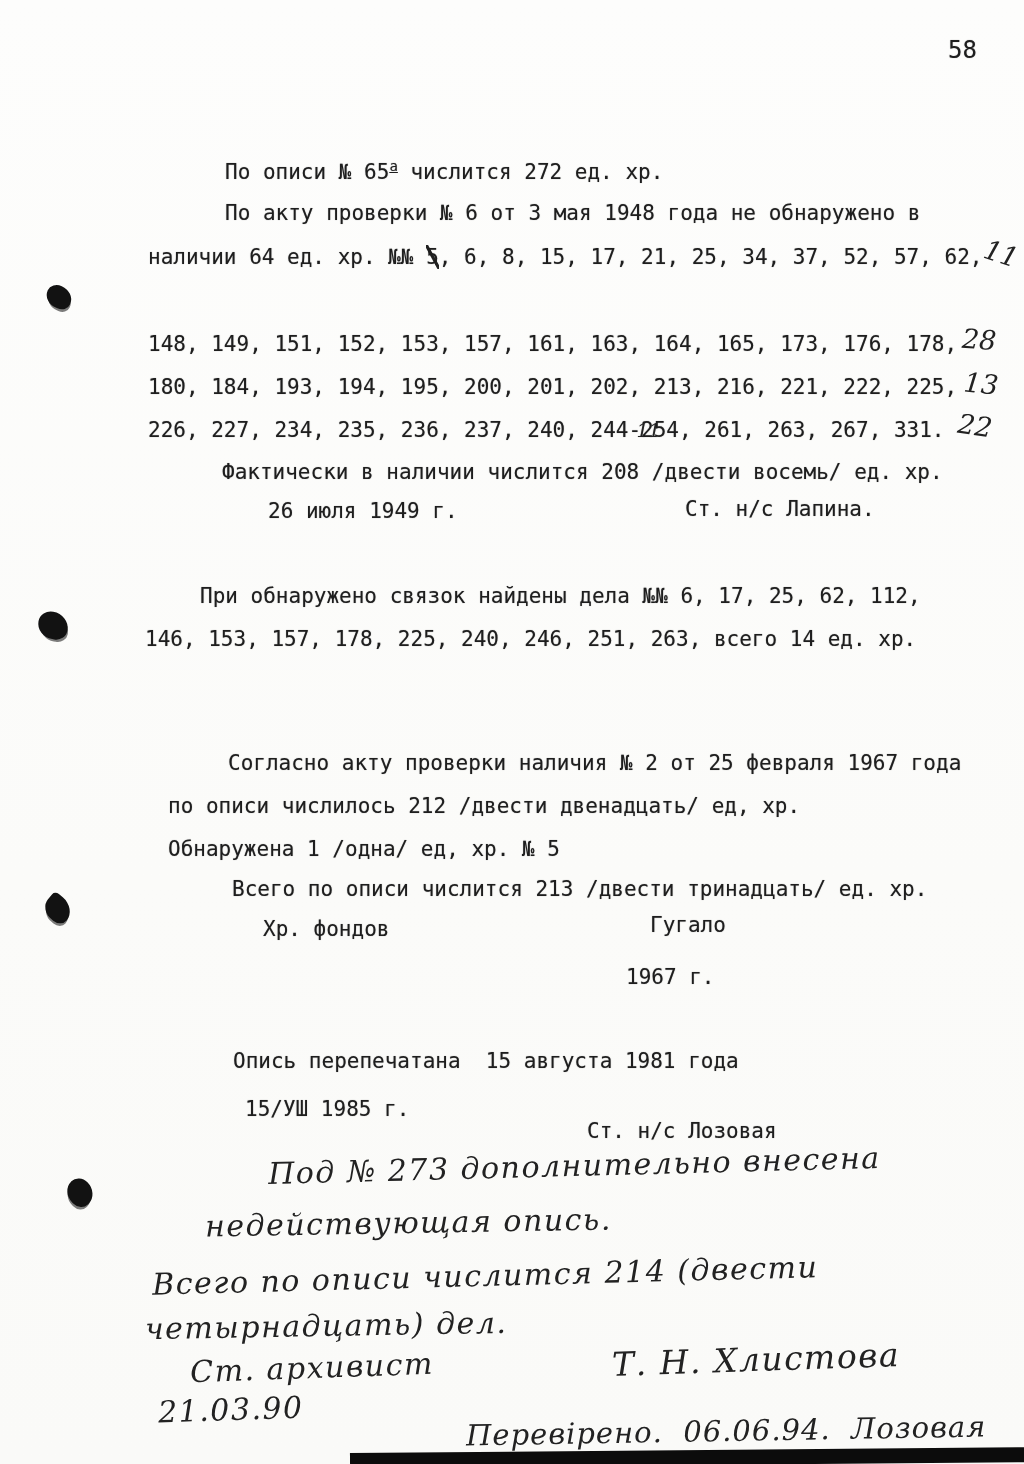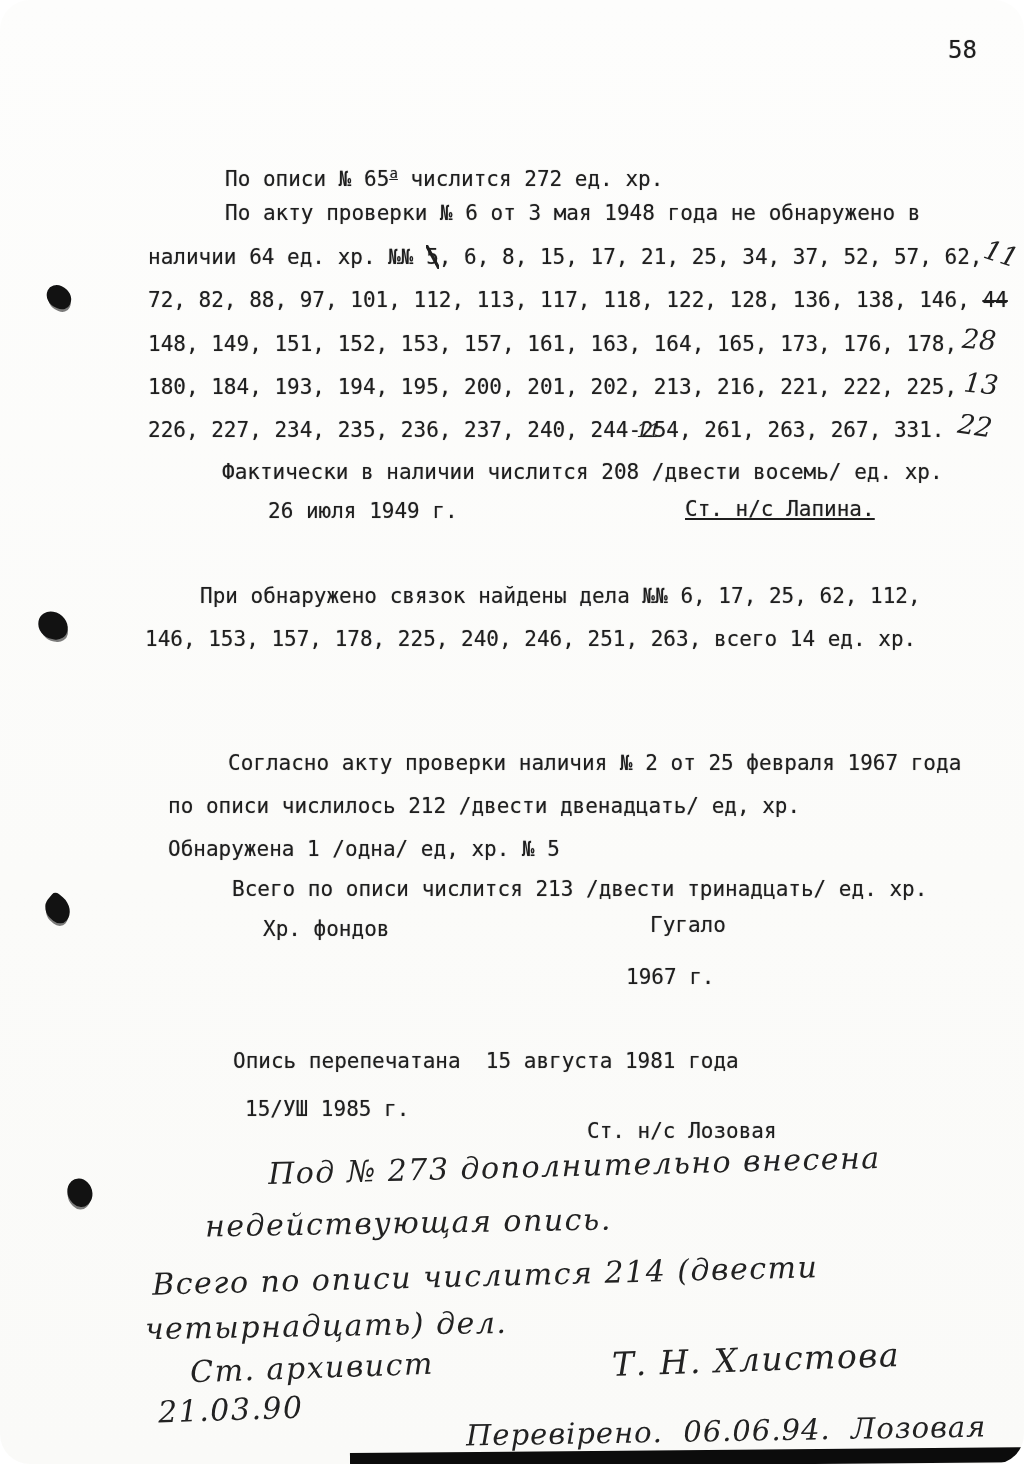--- a/index.html
+++ b/index.html
@@ -5,21 +5,20 @@
   * { margin: 0; padding: 0; box-sizing: border-box; }
   html, body { background: #ffffff; }
   .page {
     position: relative;
     width: 1024px;
     height: 1464px;
     background: linear-gradient(180deg, #fdfdfc 0%, #fbfbf9 60%, #fafaf8 100%);
     overflow: hidden;
     font-family: "DejaVu Sans Mono", "Liberation Mono", monospace;
     color: #1e1e1e;
-    border-radius: 30px;
   }
   .t {
     position: absolute;
     font-size: 21px;
     white-space: pre;
     letter-spacing: 0;
     text-shadow: 0 0 1px rgba(20,20,20,.45);
   }
   .t sup { font-size: 14px; text-decoration: underline; }
   .struck-slash {
@@ -57,42 +56,41 @@
     transform: rotate(-0.5deg);
   }
 </style>
 </head>
 <body>
 
 <div class="page">
 
   <div class="t" style="left:948px; top:36px; font-size:24px;">58</div>
 
-  <div class="t" style="left:225px; top:158px;margin-top:7px;"><span>По описи № 65</span><sup>а</sup><span> числится 272 ед. хр.</span></div>
+  <div class="t" style="left:225px; top:158px;"><span>По описи № 65</span><sup>а</sup><span> числится 272 ед. хр.</span></div>
 
   <div class="t" style="left:225px; top:201px;">По акту проверки № 6 от 3 мая 1948 года не обнаружено в</div>
 
   <div class="t" style="left:148px; top:245px;"><span>наличии 64 ед. хр. №№ </span><span class="struck-slash">5</span><span>, 6, 8, 15, 17, 21, 25, 34, 37, 52, 57, 62,</span></div>
   <div class="hw hw-num" style="left:984px; top:238px; transform:rotate(18deg);">11</div>
 
-  <div class="t" style="left:148px; top:288px;"><span>72, 82, 88, 97, 101, 112, 113, 117, 118, 122, 128, 136, 138, 146, </span><span class="struck-line">44</span></div>
 
   <div class="t" style="left:148px; top:332px;">148, 149, 151, 152, 153, 157, 161, 163, 164, 165, 173, 176, 178,</div>
   <div class="hw hw-num" style="left:962px; top:324px; transform:rotate(4deg);">28</div>
 
   <div class="t" style="left:148px; top:375px;">180, 184, 193, 194, 195, 200, 201, 202, 213, 216, 221, 222, 225,</div>
   <div class="hw hw-num" style="left:964px; top:368px; transform:rotate(6deg);">13</div>
 
   <div class="t" style="left:148px; top:418px;"><span>226, 227, 234, 235, 236, 237, 240, 244</span><span class="anchor"><span class="hw-insert">11</span></span><span>-254, 261, 263, 267, 331.</span></div>
   <div class="hw hw-num" style="left:958px; top:410px; transform:rotate(8deg);">22</div>
 
   <div class="t" style="left:222px; top:460px;">Фактически в наличии числится 208 /двести восемь/ ед. хр.</div>
 
   <div class="t" style="left:268px; top:499px;">26 июля 1949 г.</div>
-  <div class="t" style="left:685px; top:497px;text-decoration:underline;">Ст. н/с Лапина.</div>
+  <div class="t" style="left:685px; top:497px;">Ст. н/с Лапина.</div>
 
   <div class="t" style="left:200px; top:584px;">При обнаружено связок найдены дела №№ 6, 17, 25, 62, 112,</div>
   <div class="t" style="left:145px; top:627px;text-align:right;">146, 153, 157, 178, 225, 240, 246, 251, 263, всего 14 ед. хр.</div>
 
   <div class="t" style="left:228px; top:751px;">Согласно акту проверки наличия № 2 от 25 февраля 1967 года</div>
   <div class="t" style="left:168px; top:794px;">по описи числилось 212 /двести двенадцать/ ед, хр.</div>
   <div class="t" style="left:168px; top:837px;">Обнаружена 1 /одна/ ед, хр. № 5</div>
   <div class="t" style="left:232px; top:877px;">Всего по описи числится 213 /двести тринадцать/ ед. хр.</div>
 
   <div class="t" style="left:263px; top:917px;">Хр. фондов</div>

